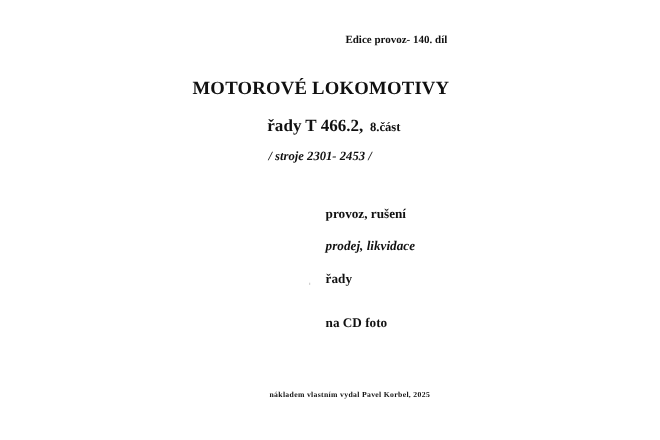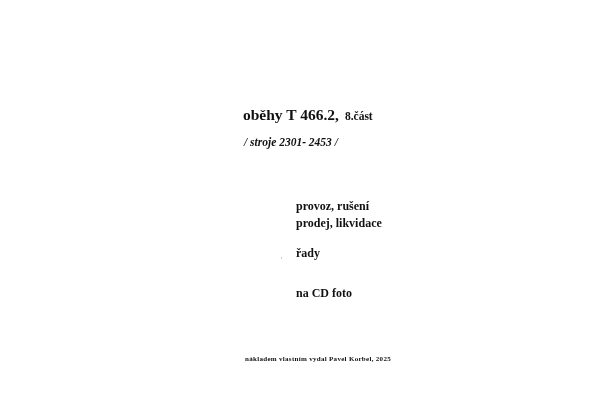--- a/index.html
+++ b/index.html
@@ -19,35 +19,37 @@
       color: #111111;
       font-weight: bold;
     }
     .abs { position: absolute; white-space: nowrap; }
     .edition { left: 314px; top: 31px; font-size: 10px; }
     .title { left: 175px; top: 70px; font-size: 17px; letter-spacing: 0.2px; }
     .series { left: 243px; top: 106px; font-size: 15.5px; }
     .series .part { font-size: 11.5px; margin-left: 6px; }
     .machines { left: 244px; top: 136px; font-size: 11.5px; font-style: italic; }
     .topic { left: 296px; font-size: 12px; }
-    .t1 { top: 187px; margin-top: 12px; }
-    .t2 { top: 216px; }
+    .t1 { top: 187px; }
+    .t2 { top: 216px; font-style: italic; }
     .t3 { top: 246px; }
     .t4 { top: 286px; }
     .publisher { left: 245px; top: 355px; font-size: 7px; letter-spacing: 0.3px; text-align: center; }
     .speck { position: absolute; left: 281px; top: 257px; width: 1px; height: 2px; background: #cccccc; }
   </style>
 </head>
 <body>
 
 <div class="page">
+  <div class="abs edition">Edice  provoz- 140. díl</div>
 
+  <div class="abs title">MOTOROVÉ  LOKOMOTIVY</div>
 
   <div class="abs series">
-    <span>oběhy T 466.2,</span><span class="part">8.část</span>
+    <span>řady T 466.2,</span><span class="part">8.část</span>
   </div>
 
   <div class="abs machines">/ stroje 2301- 2453 /</div>
 
   <div class="abs topic t1">provoz, rušení</div>
   <div class="abs topic t2">prodej, likvidace</div>
   <div class="abs topic t3">řady</div>
 
   <div class="speck"></div>
 

